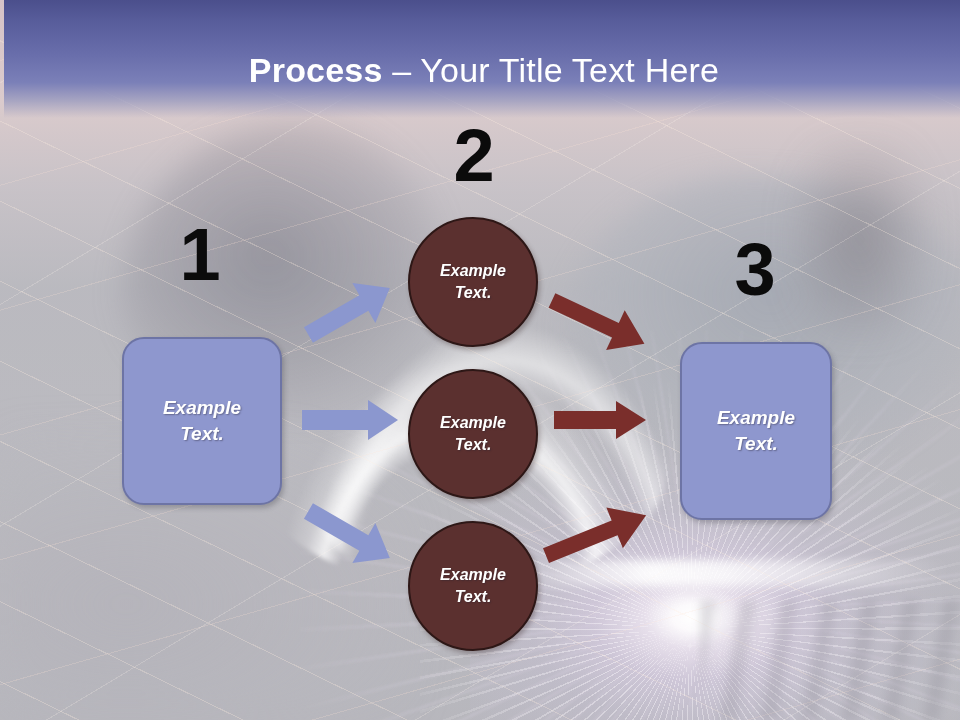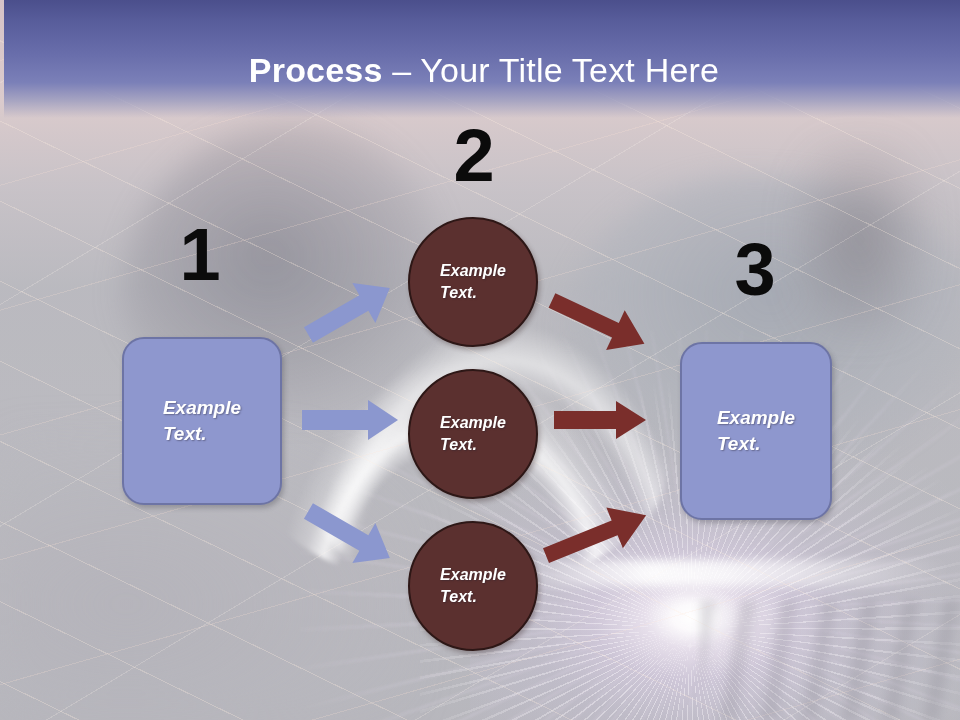--- a/index.html
+++ b/index.html
@@ -232,21 +232,21 @@
   }
   #box-start { left: 122px; top: 337px; width: 156px; height: 164px; }
   #box-end   { left: 680px; top: 342px; width: 148px; height: 174px; }
 
   .shape-label {
     color: #ffffff;
     font-style: italic;
     font-weight: bold;
     font-size: 19px;
     line-height: 26px;
-    text-align: left;
+    text-align: center;
     text-shadow: 1px 1px 1.5px rgba(40,36,50,0.40);
     padding: 0 8px;
   }
 
   
   .process-circle {
     position: absolute;
     width: 126px; height: 126px;
     border-radius: 50%;
     background: #5b302f;

